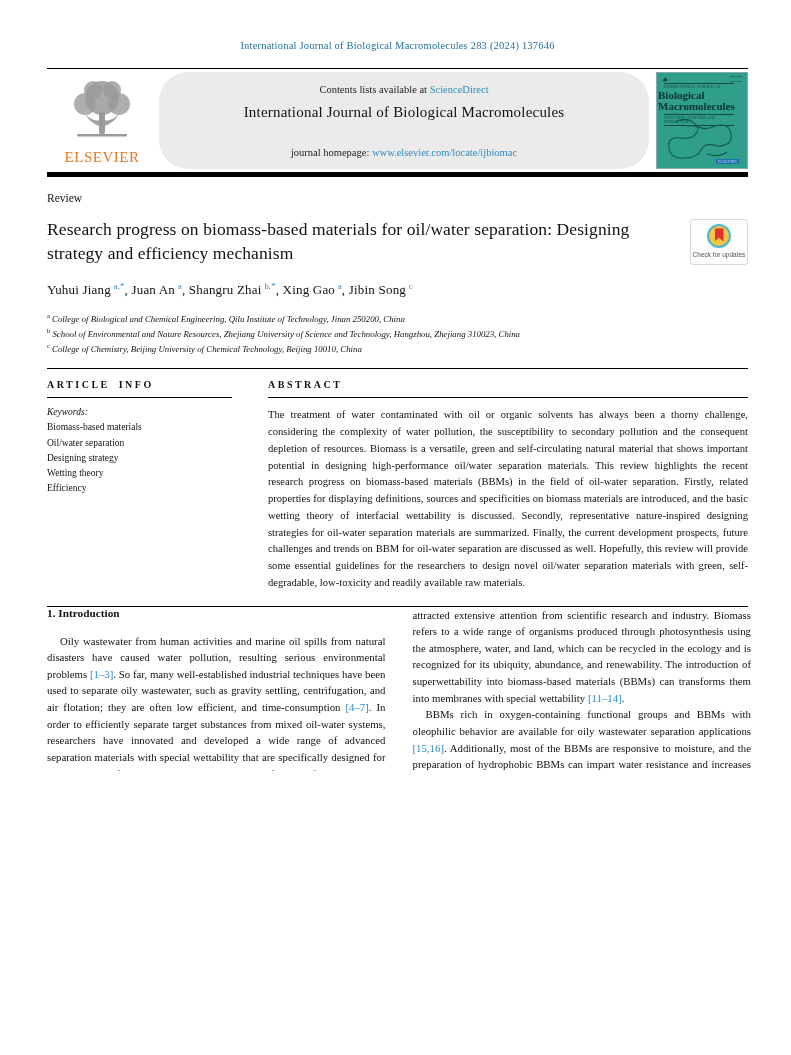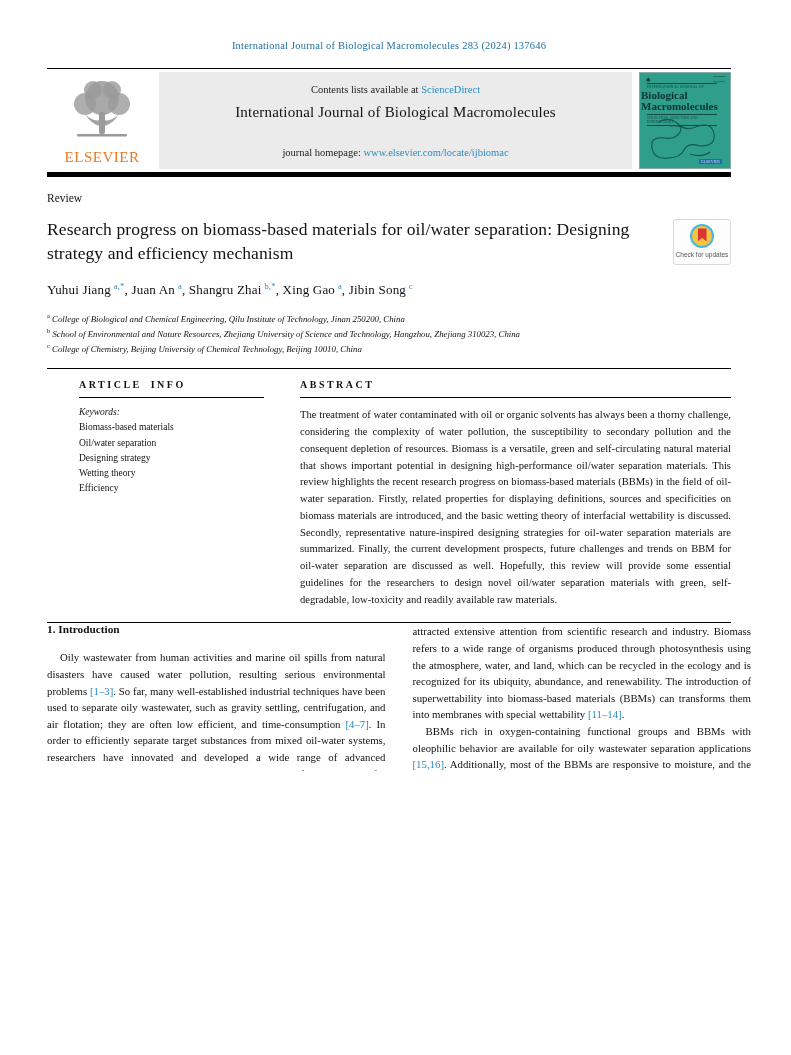--- a/index.html
+++ b/index.html
@@ -1,36 +1,36 @@
 <!DOCTYPE html>
 <html><head>
 <meta charset="utf-8">
 <style>
   * { margin:0; padding:0; box-sizing:border-box; }
   html,body { background:#fff; }
   body { font-family:"Liberation Serif","DejaVu Serif",serif; color:#111; }
   .page {
     width:791px; height:771px; margin:0 auto; background:#fff;
-    padding:0 60px 0 47px; overflow:hidden; position:relative;
+    padding:0 43px 0 47px; overflow:hidden; position:relative;
   }
   .link { color:#2b8ac2; text-decoration:none; }
   .cite { color:#2b8ac2; }
 
   
   .journal-ref {
     text-align:center; font-size:10.5px; color:#23719f; padding-top:40px;
     letter-spacing:.2px;
   }
 
   
   .header-wrap { margin-top:17px; border-top:1.6px solid #000; padding-top:3px; display:flex; }
   .header-left { flex:1; display:flex; height:97px; }
   .logo-panel { width:110px; background:#fff; display:flex; flex-direction:column; align-items:center; justify-content:flex-start; padding-top:4px; }
   .elsevier-text { color:#e87722; font-size:15px; letter-spacing:.5px; margin-top:1px; font-weight:400; }
-  .header-box { flex:1; background:#ebebeb; display:flex; flex-direction:column; align-items:center; justify-content:center; gap:9px; margin-left:2px; }
+  .header-box { flex:1; background:#ebebeb; display:flex; flex-direction:column; align-items:center; justify-content:center; gap:9px; margin-left:2px;border-radius:29px; }
   .contents-line { font-size:10.5px; color:#222; }
   .journal-title-header { font-size:15px; color:#111; letter-spacing:.2px; }
   .homepage-line { font-size:10.5px; color:#222;margin-top:17px; }
   .cover-thumb {
     width:92px; height:97px; margin-left:7px; background:#2f9e8b; border:1px solid #8aa;
     position:relative; overflow:hidden; flex:none;
   }
   .cover-kicker { font-size:3.5px; color:#0e3f36; letter-spacing:.3px; margin:10px 0 0 7px; border-top:.5px solid #12493e; width:70px; padding-top:1px;}
   .cover-title { font-size:11px; line-height:1.02; color:#0c352e; font-weight:bold; margin:1px 0 0 1px; }
   .cover-sub { font-size:3.2px; color:#0e3f36; letter-spacing:.3px; margin:2px 0 0 7px; border-top:.5px solid #12493e; border-bottom:.5px solid #12493e; width:70px; padding:1px 0; }
@@ -57,21 +57,21 @@
   .authors { font-size:13px; margin-top:16px; letter-spacing:.2px; }
   .authors sup { font-size:8.5px; color:#2b8ac2; }
   .affiliations { margin-top:13px; }
   .affil { font-size:8.8px; font-style:italic; line-height:1.5; color:#111; }
   .affil sup { font-size:6.5px; font-style:normal; }
 
   .rule { border:none; border-top:1.2px solid #000; margin-top:12px; }
 
   
   .info-abstract { display:flex; margin-top:10px; }
-  .info-col { width:185px; flex:none; margin-right:36px;margin-left:32px; }
+  .info-col { width:185px; flex:none; margin-right:36px; }
   .abstract-col { flex:1; }
   .sec-cap { font-size:10px; font-weight:bold; letter-spacing:2.5px; word-spacing:4px; }
   .cap-rule { border:none; border-top:1.1px solid #000; margin:7px 0 9px 0; }
   .kw-label { font-size:9.5px; font-style:italic; margin-bottom:3px; }
   .kw-item { font-size:9.5px; line-height:1.6; }
   .abstract-text { font-size:10.6px; line-height:1.58; text-align:justify; }
 
   
   .body-cols { display:flex; gap:27px; }
   .bcol { width:338.5px; flex:none; }

